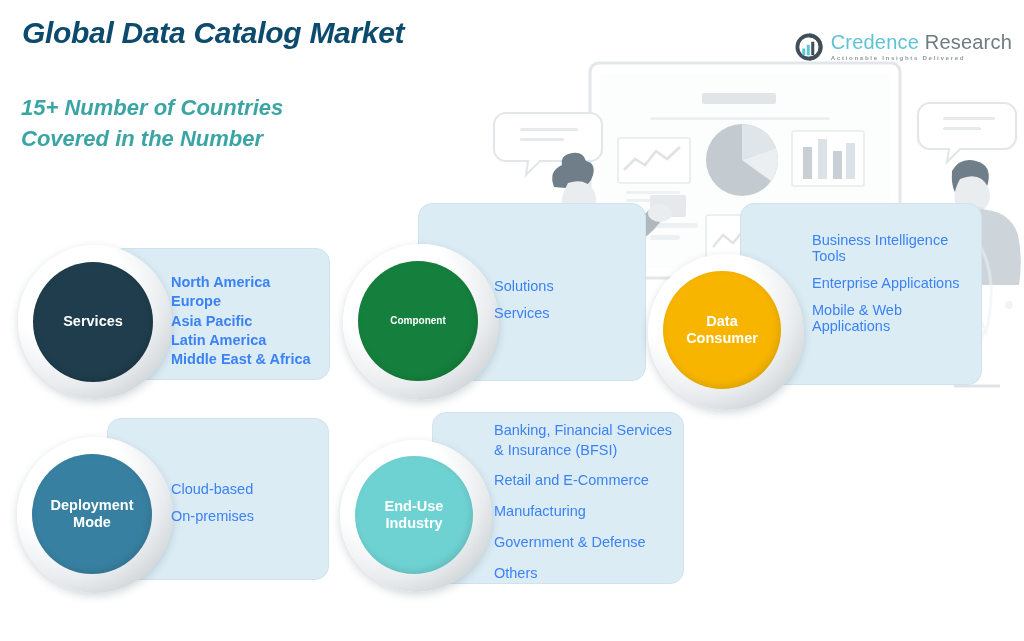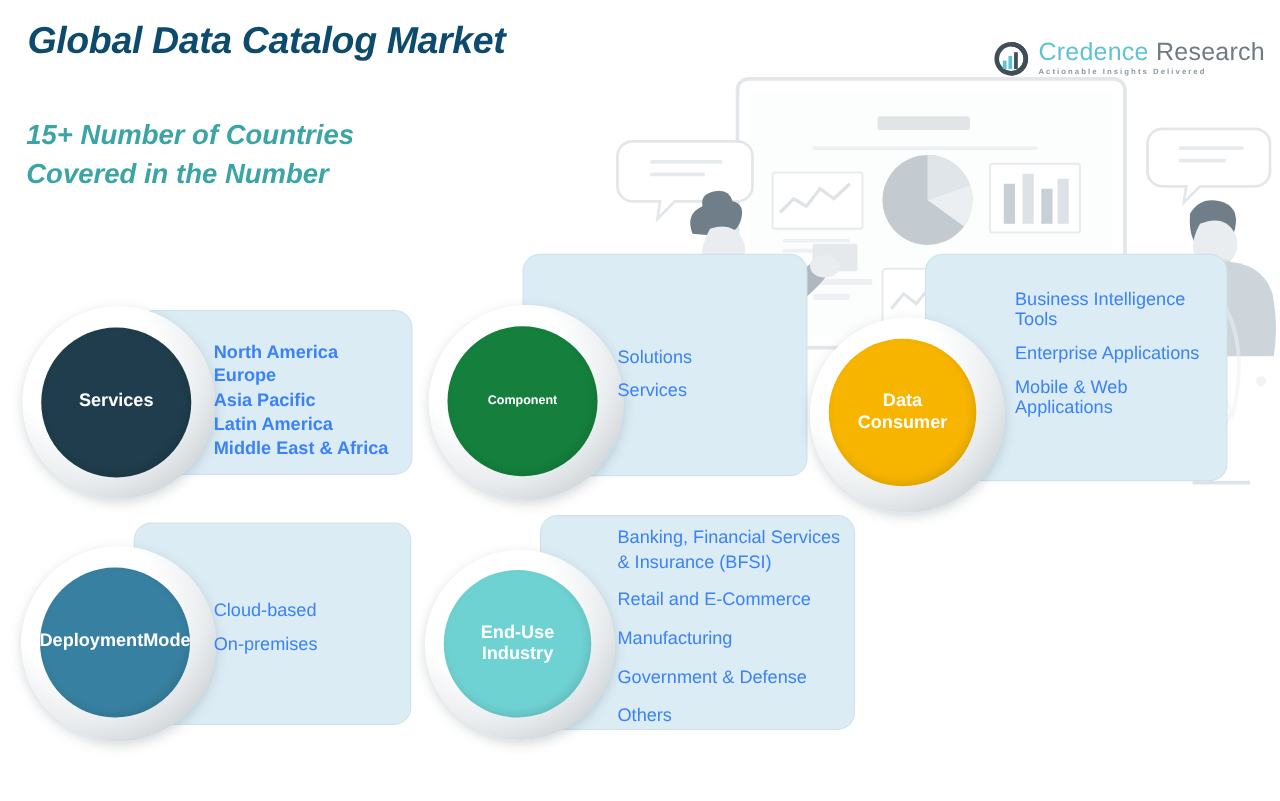--- a/index.html
+++ b/index.html
@@ -259,21 +259,21 @@
     <div class="card-list list-spaced list-wrap" style="left:812px; top:232px; width:166px;">
       <div class="li">Business Intelligence Tools</div>
       <div class="li">Enterprise Applications</div>
       <div class="li">Mobile &amp; Web Applications</div>
     </div>
   </div>
 
   <div class="card">
     <div class="card-panel" style="left:107px; top:418px; width:222px; height:162px;"></div>
     <div class="card-ring" style="left:17px; top:437px; width:156px; height:156px;"></div>
-    <div class="card-circle" style="left:32px; top:454px; width:120px; height:120px; background:#3880a1; font-size:14.5px; flex-direction:row;">
+    <div class="card-circle" style="left:32px; top:454px; width:120px; height:120px; background:#3880a1; font-size:14.5px; flex-direction:column;">
       <span>Deployment</span>
       <span>Mode</span>
     </div>
     <div class="card-list list-spaced" style="left:171px; top:481px;">
       <div class="li">Cloud-based</div>
       <div class="li">On-premises</div>
     </div>
   </div>
 
   <div class="card">

